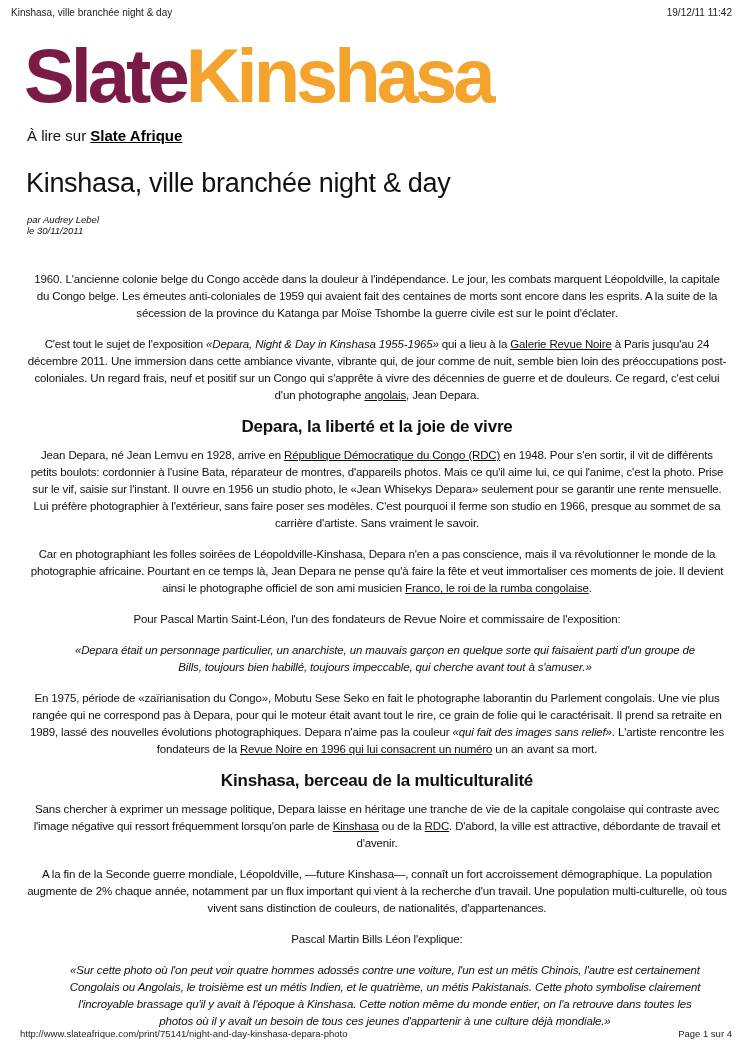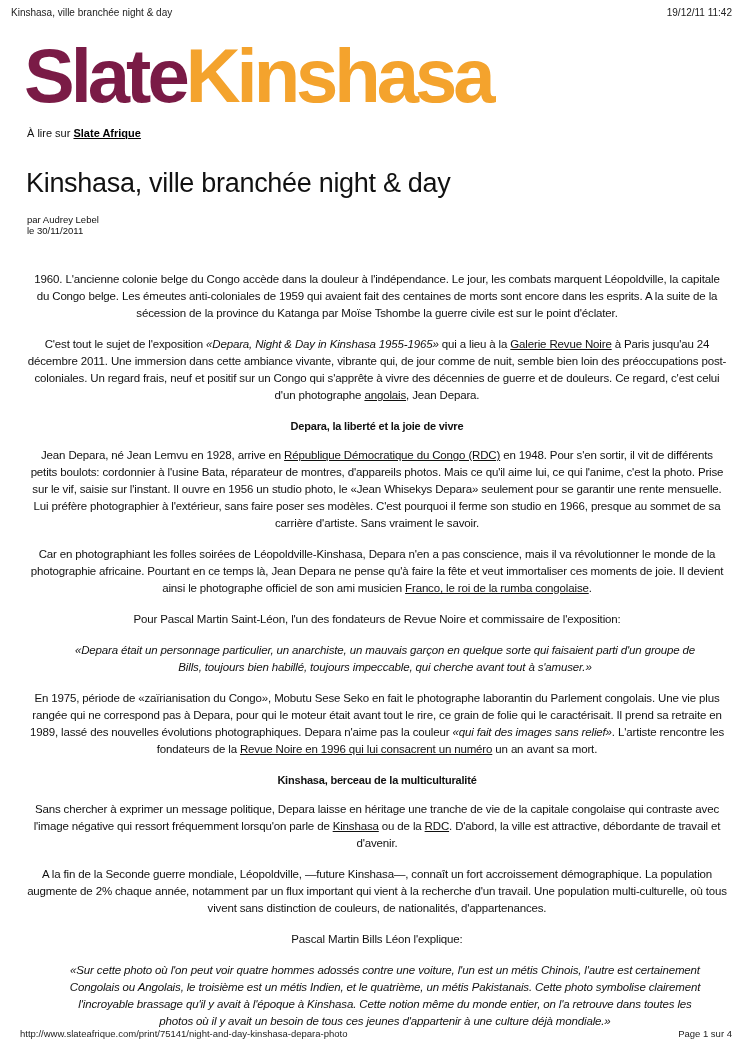--- a/index.html
+++ b/index.html
@@ -10,34 +10,34 @@
   .hdr { position: absolute; top: 7px; font-size: 10px; color: #222; }
   .hdr-left { left: 11px; }
   .hdr-right { right: 12px; }
   .logo {
     position: absolute; left: 24px; top: 38px;
     font-family: "Liberation Sans", sans-serif; font-weight: bold;
     font-size: 76px; letter-spacing: -4px; line-height: 1;
   }
   .logo .slate { color: #7a1b46; }
   .logo .afrique { color: #f4a32d; }
-  .readon { position: absolute; left: 27px; top: 127px; font-size: 11px; }
+  .readon { position: absolute; left: 27px; top: 127px; font-size: 15px; }
   .readon a { color: #000; font-weight: bold; text-decoration: underline; }
   .title {
     position: absolute; left: 26px; top: 168px; margin: 0;
     font-size: 27px; font-weight: normal; letter-spacing: -0.3px; color: #111;
   }
-  .byline { position: absolute; left: 27px; top: 214px; font-size: 9.5px; line-height: 11px; }
+  .byline { position: absolute; left: 27px; top: 214px; font-size: 9.5px; line-height: 11px; font-style: italic; }
   .content {
     position: absolute; left: 27px; top: 271px; width: 700px;
     font-size: 11.5px; line-height: 17px; letter-spacing: -0.15px; text-align: center;
   }
   .content p { margin: 0 0 14px 0; }
   .content a { color: #111; text-decoration: underline; }
-  .content h2 { font-size: 11px; font-weight: bold; margin: 2px 0 12px 0; letter-spacing: -0.2px; }
+  .content h2 { font-size: 17px; font-weight: bold; margin: 2px 0 12px 0; letter-spacing: -0.2px; }
   .content blockquote {
     margin: 0 0 14px 38px; font-style: italic; width: 640px;
   }
   .footer { position: absolute; top: 1028px; font-size: 9.5px; color: #222; padding-left: 9px; }
   .footer-left { left: 11px; }
   .footer-right { right: 12px; }
 </style>
 </head>
 <body>
 

